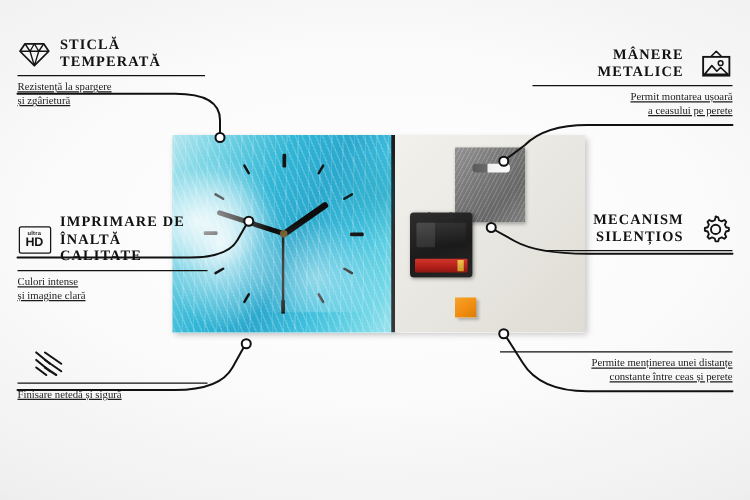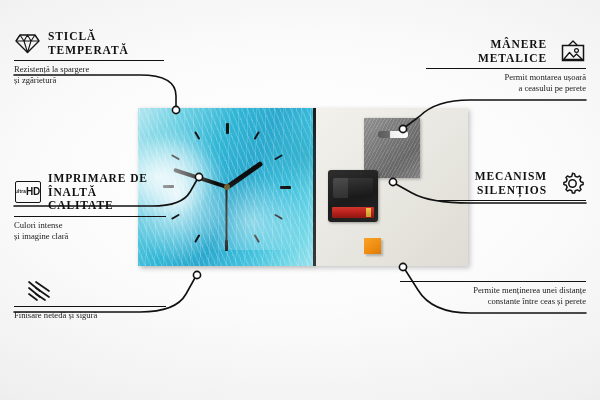--- a/index.html
+++ b/index.html
@@ -234,30 +234,31 @@
     background: #111;
     margin: 3px 0 3px 0;
   }
 
   .co-sub {
     font-family: "Liberation Serif", serif;
     font-size: 8.6px;
     line-height: 1.3;
     color: #1b1b1b;
     white-space: pre-line;
+    text-decoration: underline;
   }
 
   
   .hd-badge {
     width: 26px;
     height: 22px;
     border: 1.4px solid #141414;
     border-radius: 2px;
     display: flex;
-    flex-direction: row;
+    flex-direction: column;
     align-items: center;
     justify-content: center;
     line-height: 1;
     text-align: right;
   }
   .hd-badge .u {
     font-family: "Liberation Sans", sans-serif;
     font-size: 4.6px;
     font-weight: bold;
     letter-spacing: 0.2px;

